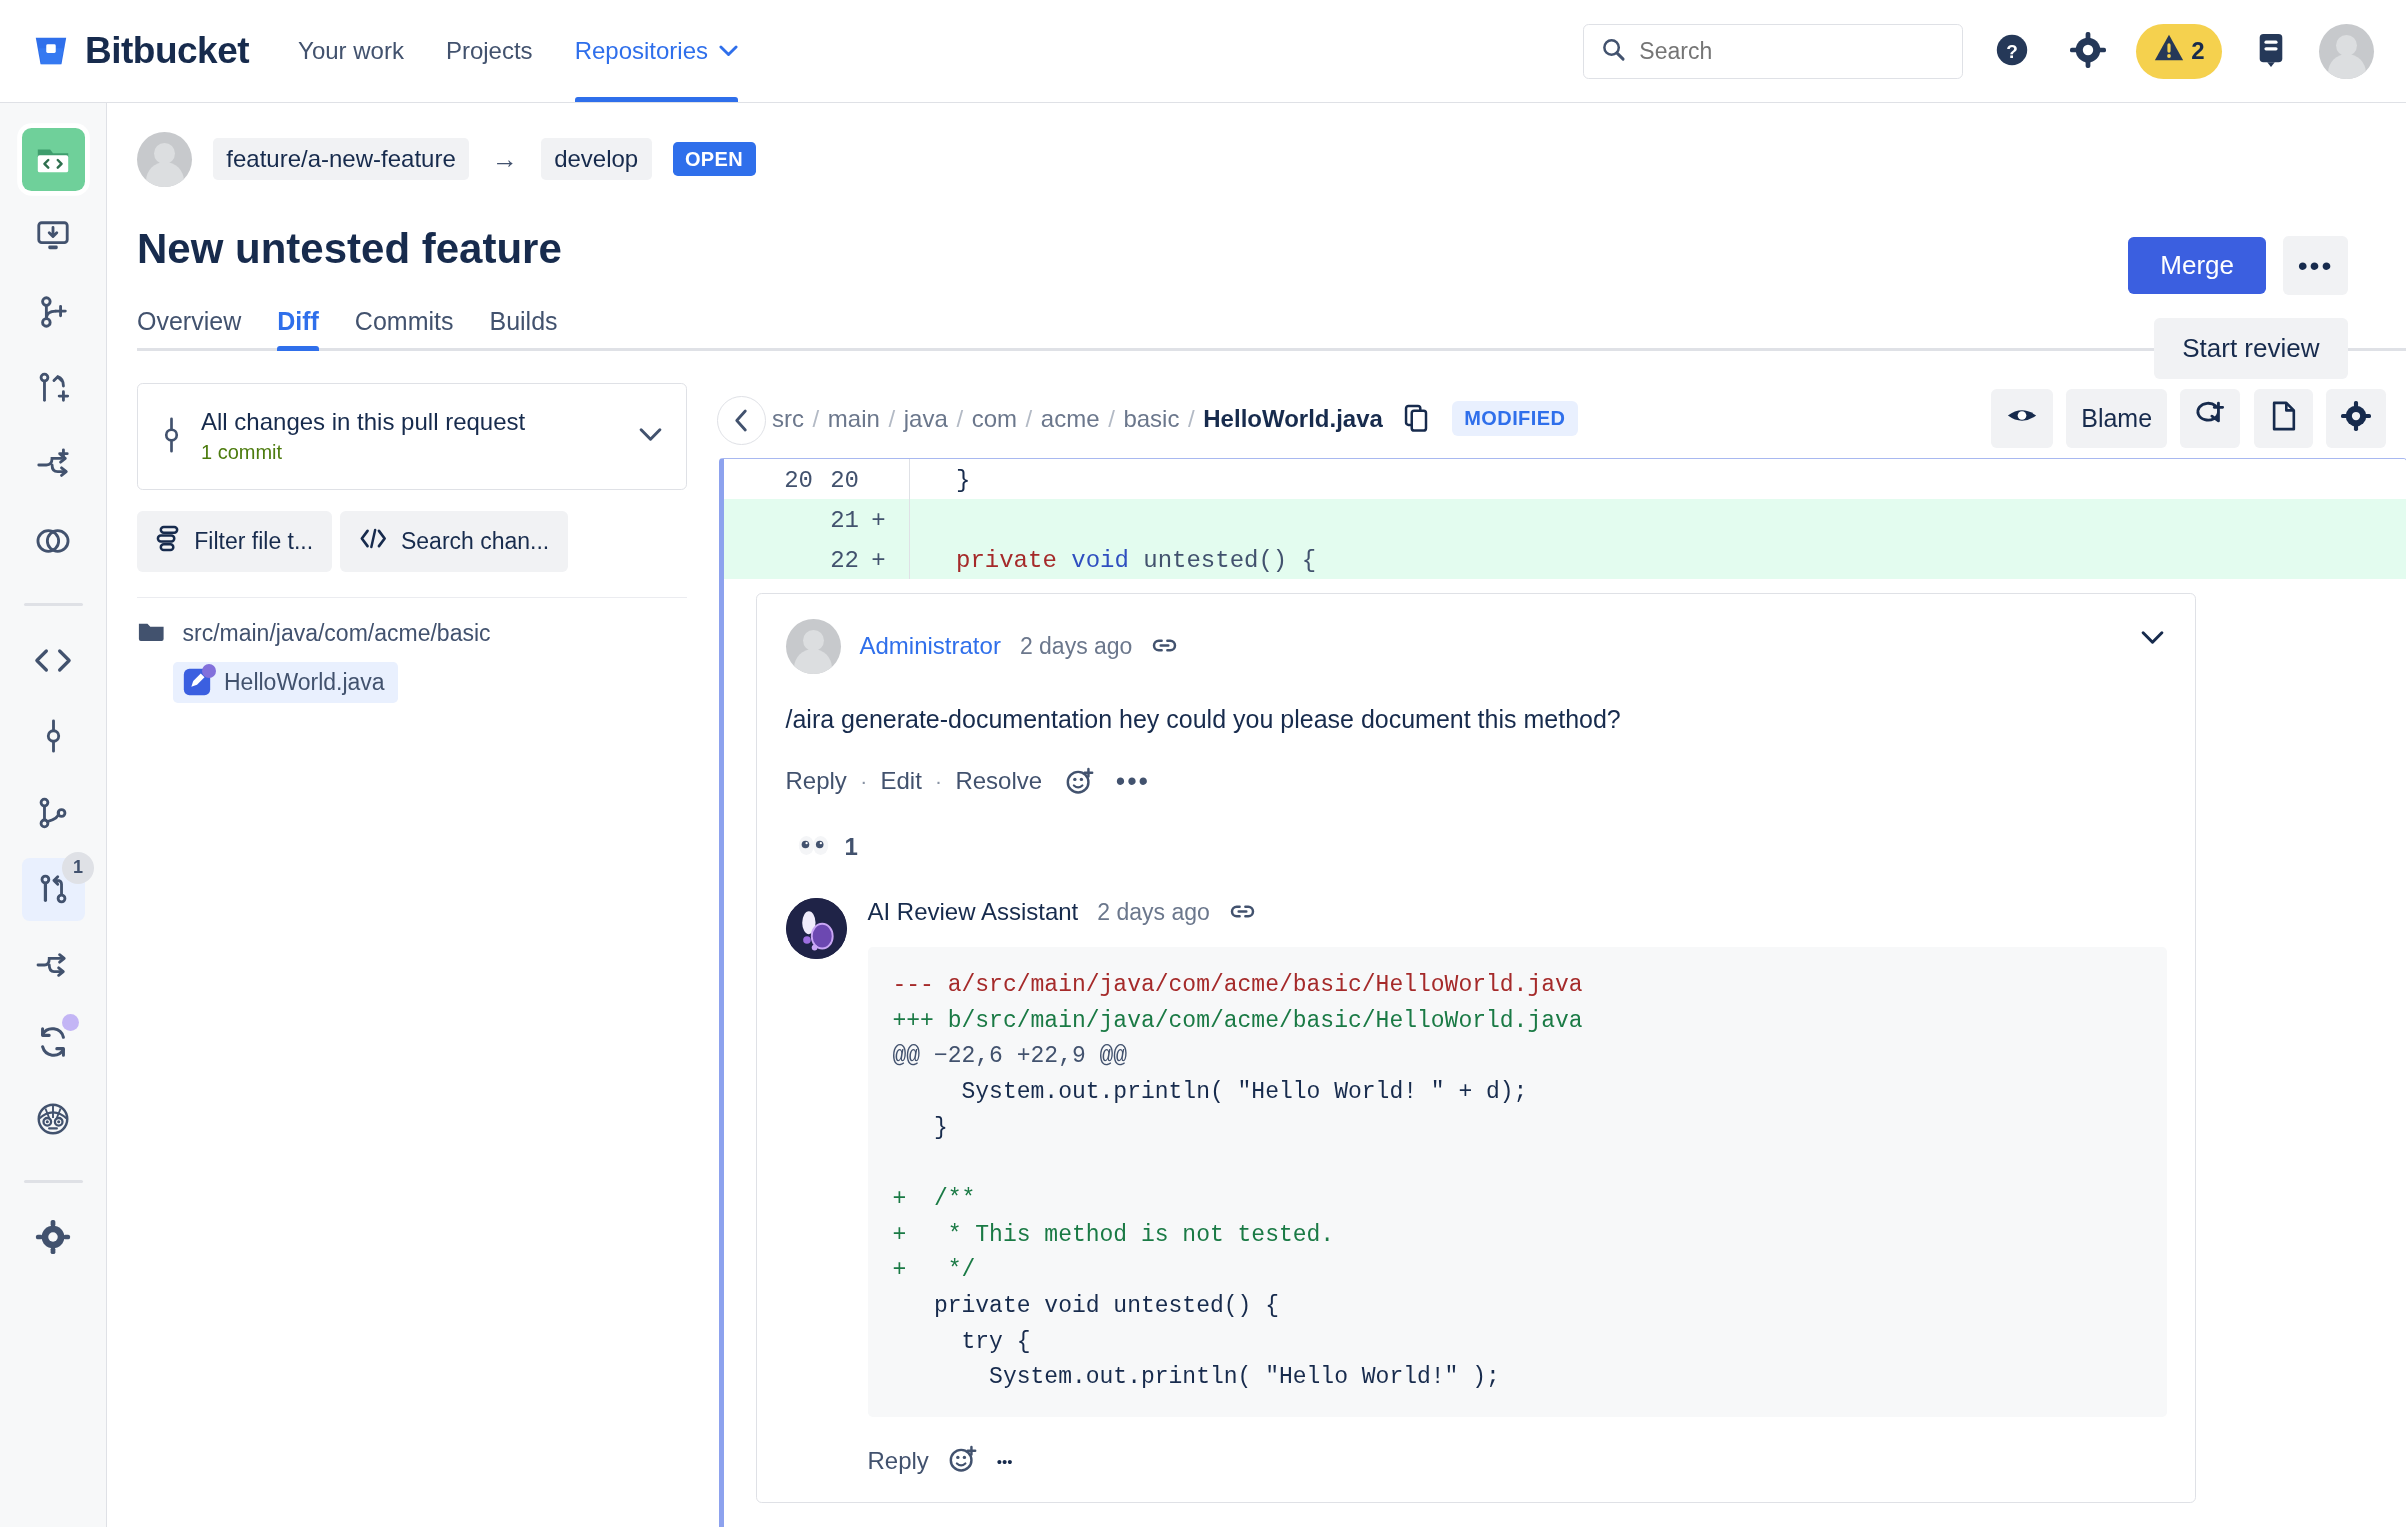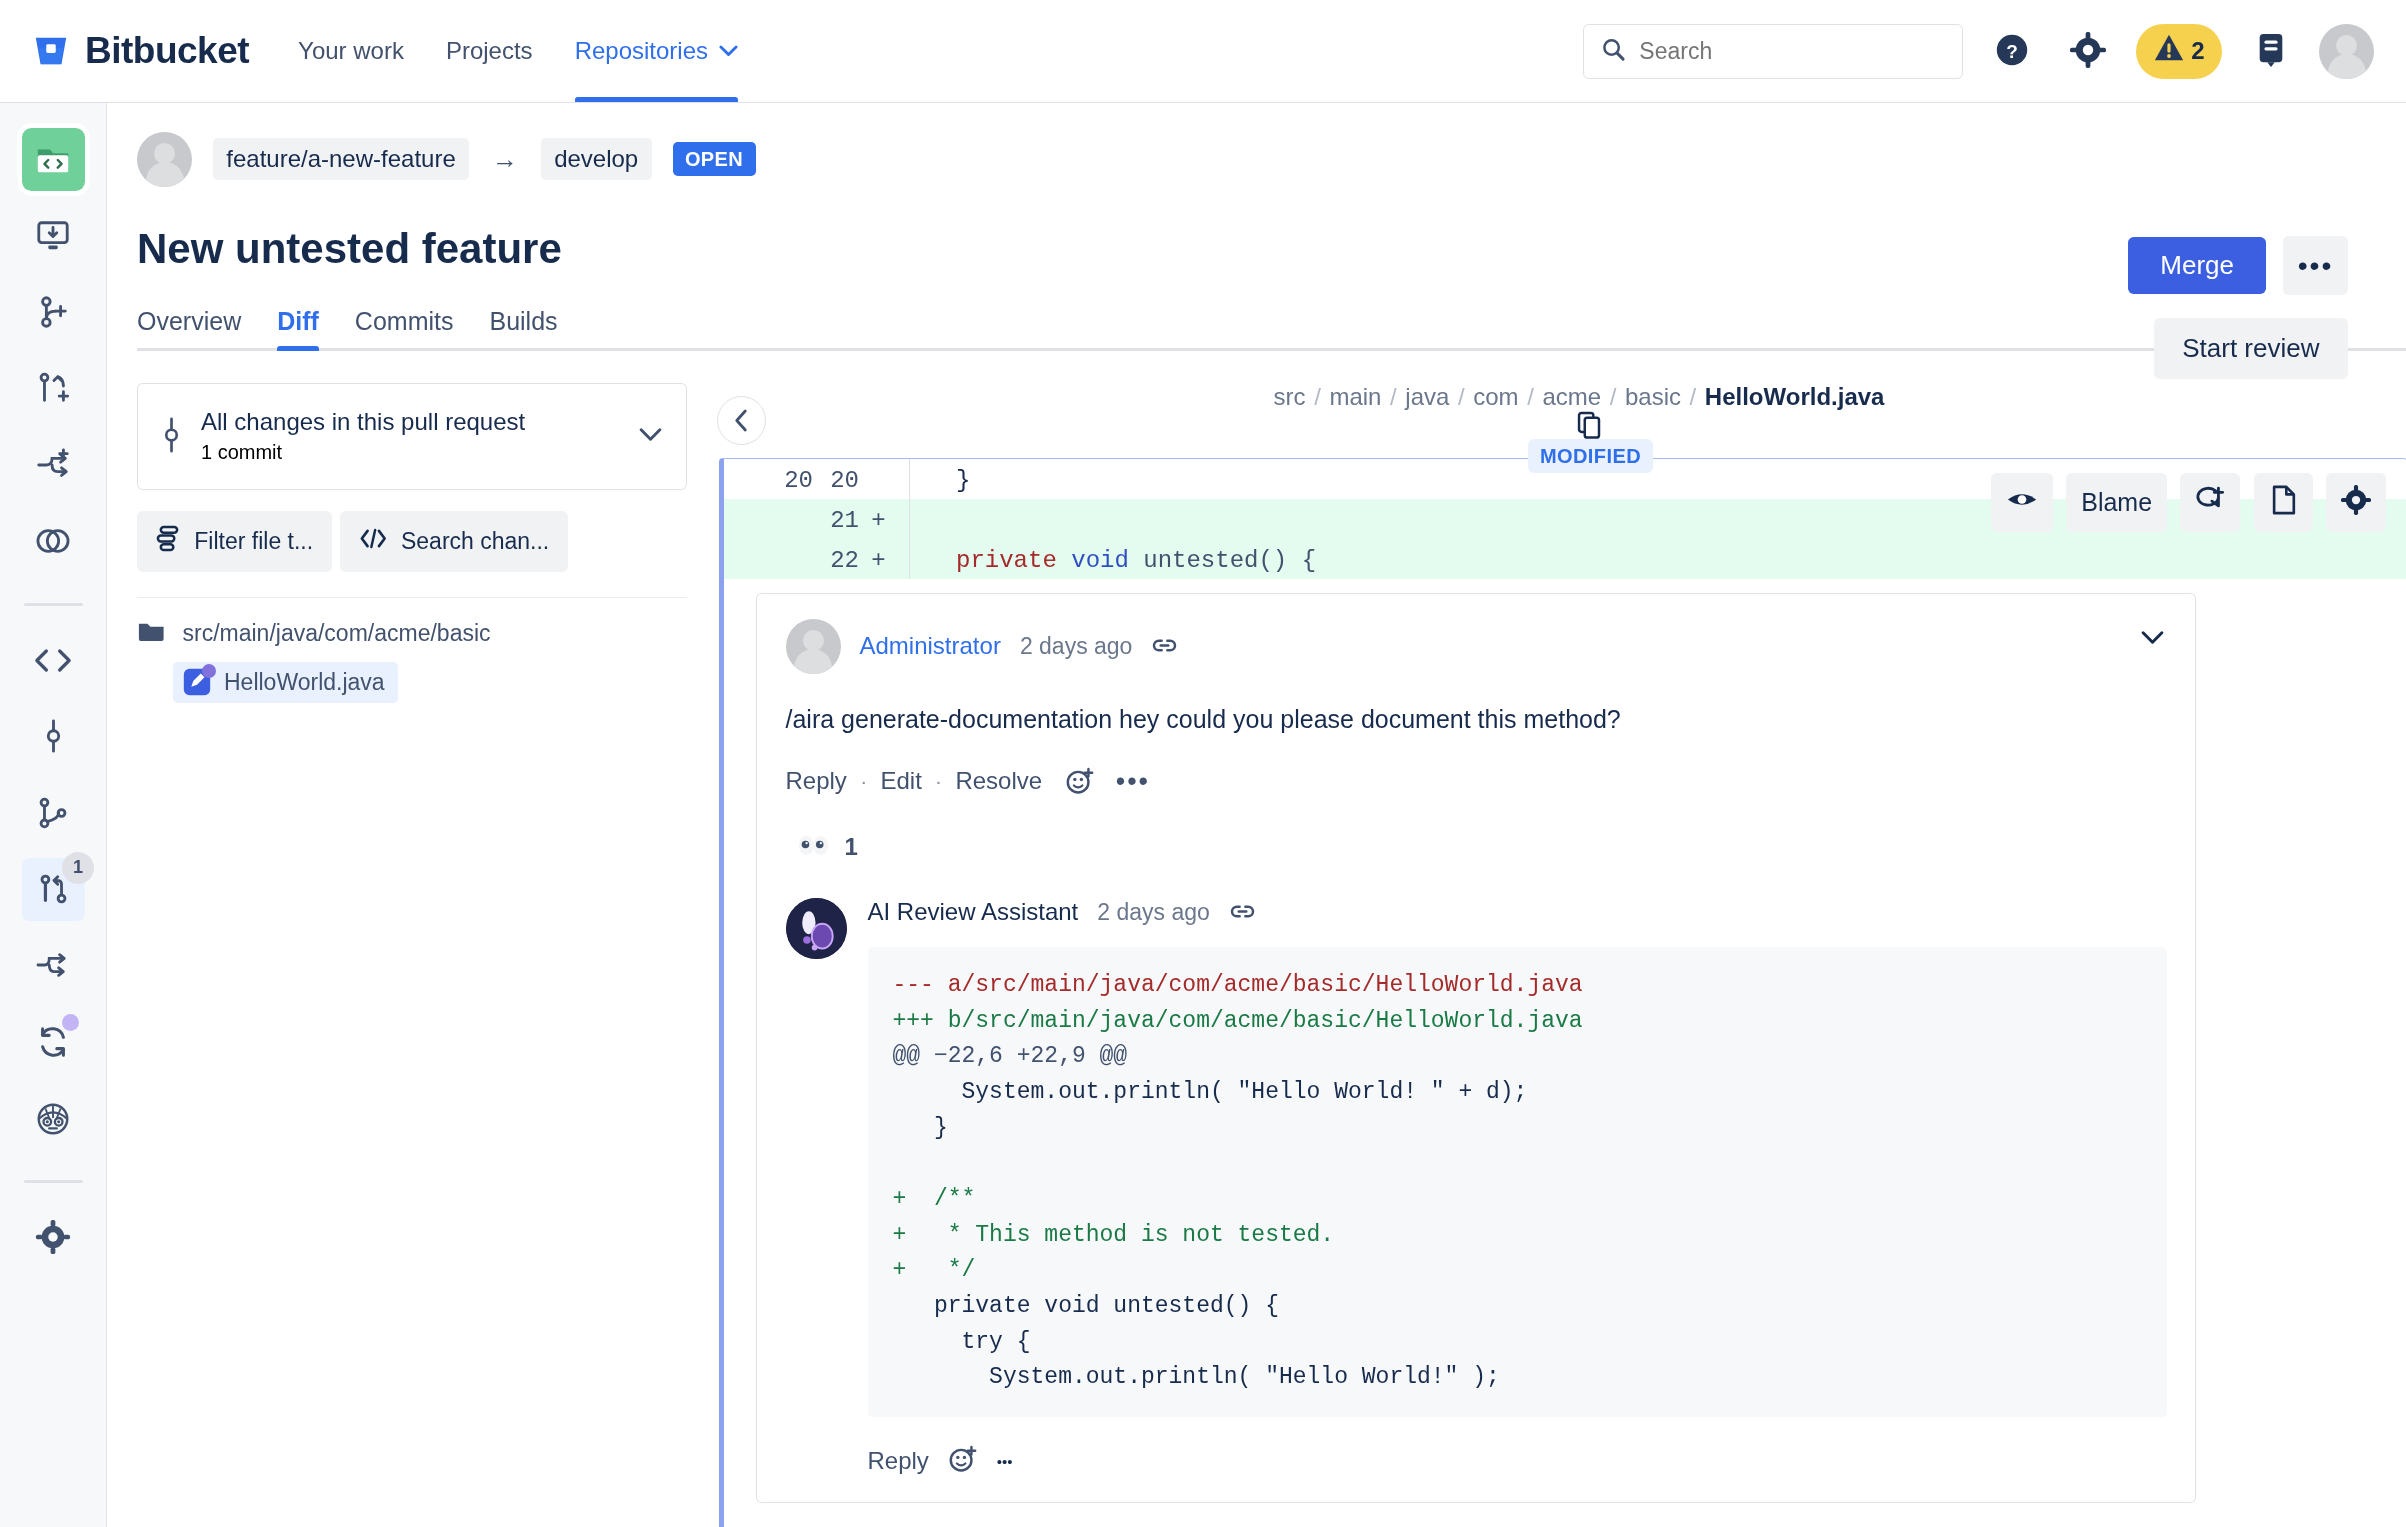--- a/index.html
+++ b/index.html
@@ -150,21 +150,21 @@
   
   .body-split { display: flex; padding: 32px 0 0 30px; gap: 0; }
 
   .filepanel { width: 582px; flex: 0 0 auto; padding-right: 32px; }
   .commit-select {
     border: 1.9px solid #dfe1e6; border-radius: 5.7px; height: 107px;
     display: flex; align-items: center; padding: 0 23px; gap: 19px; cursor: pointer;
   }
   .commit-texts { flex: 1; }
   .commit-title { font-size: 24px; color: #172b4d; }
-  .commit-sub { font-size: 20px; color: #000000; margin-top: 4.8px; }
+  .commit-sub { font-size: 20px; color: #4d7c0f; margin-top: 4.8px; }
   .filter-row { display: flex; gap: 8px; margin-top: 21px; }
   .filter-btn {
     background: #f1f2f4; border: none; border-radius: 5.7px; height: 61px;
     display: flex; align-items: center; gap: 13.3px; padding: 0 19px; cursor: pointer;
     font-size: 23px; color: #172b4d; font-family: "Liberation Sans", sans-serif;
   }
   .panel-rule { height: 1.9px; background: #ebecf0; margin: 25px 0 21px; }
   .folder-row { display: flex; align-items: center; gap: 17px; font-size: 23px; color: #42526e; }
   .file-row {
     display: inline-flex; align-items: center; gap: 11.4px; margin-top: 13.3px; margin-left: 36px;
@@ -173,21 +173,21 @@
   .file-row span { font-size: 23px; color: #42526e; }
   .file-icon-wrap { position: relative; width: 32px; height: 32px; }
   .file-dot {
     position: absolute; top: -2.9px; right: -3.8px; width: 14.3px; height: 14.3px;
     border-radius: 50%; background: #8270db;
   }
 
   
   .diffpanel { flex: 1; position: relative; padding-right: 0; }
   .diff-header {
-    display: flex; align-items: center; height: 72px; padding-left: 53px; padding-right: 21px; flex-direction: column;
+    display: flex; align-items: center; height: 72px; padding-left: 53px; padding-right: 21px;
   }
   .collapse-btn {
     position: absolute; left: -1.9px; top: 13.3px; width: 49px; height: 49px; border-radius: 50%;
     border: 1.9px solid #dfe1e6; background: #fff; display: flex; align-items: center;
     justify-content: center; cursor: pointer; font-size: 23px; color: #42526e; z-index: 3;
   }
   .crumbs { font-size: 24px; color: #6b778c; display: flex; align-items: center; gap: 8.6px; }
   .crumbs .sep { color: #b3bac5; }
   .crumbs .leaf { color: #172b4d; font-weight: 700; }
   .copy-btn { margin-left: 21px; cursor: pointer; display: flex; align-items: center; }

